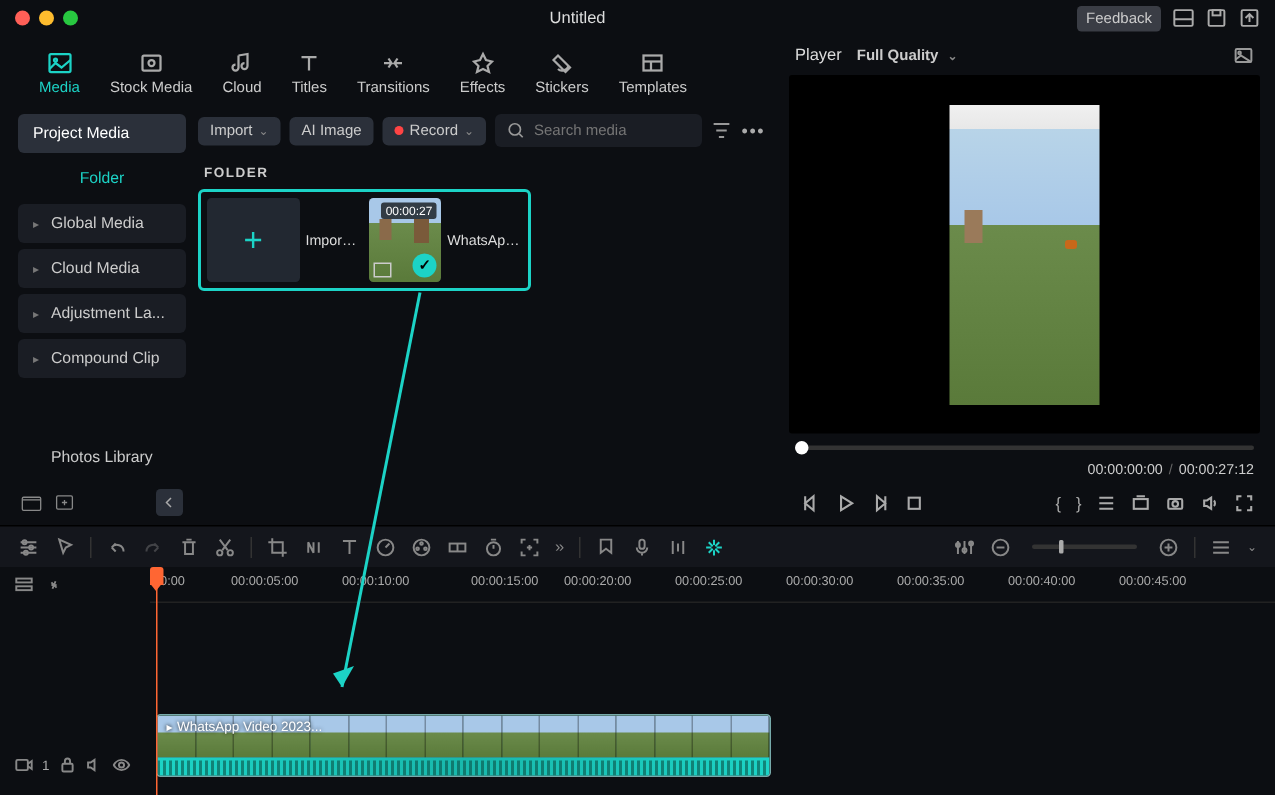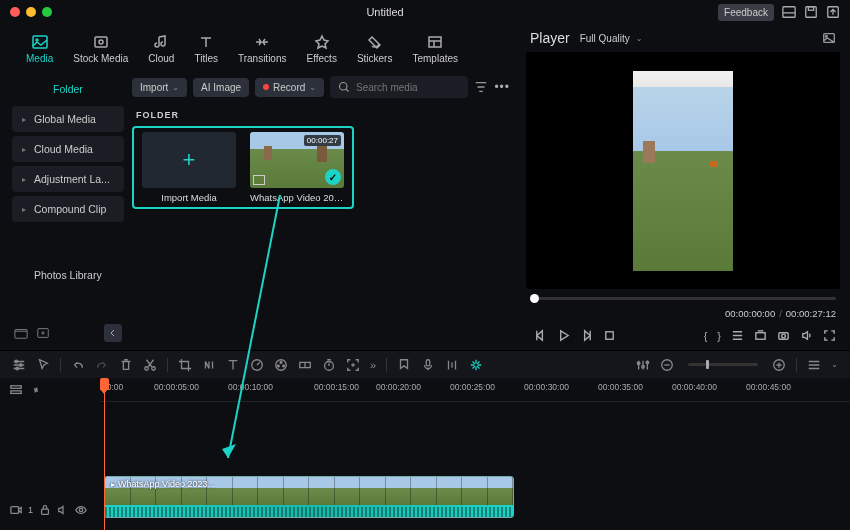--- a/index.html
+++ b/index.html
@@ -39,36 +39,36 @@
 .pill { background:#2b303a; border-radius:4px; padding:4px 8px; font-size:10px; color:#ccc; display:flex; align-items:center; gap:4px; }
 .pill .car { font-size:8px; color:#888; }
 .rec-dot { width:6px; height:6px; border-radius:50%; background:#ff4444; }
 .search { flex:1; display:flex; align-items:center; gap:6px; padding:4px 8px; background:#1a1d24; border-radius:4px; }
 .search input { background:transparent; border:none; outline:none; color:#999; font-size:10px; width:100%; }
 .bt-icon { width:14px; height:14px; stroke:#999; fill:none; stroke-width:1.5; }
 .dots3 { color:#aaa; font-size:12px; letter-spacing:1px; }
 
 .folderlabel { font-size:9px; color:#ccc; letter-spacing:1px; padding:6px 4px; font-weight:600; }
 .mediagrid { display:flex; gap:6px; border:2px solid #1cd3c6; border-radius:4px; padding:4px; width:fit-content; }
-.thumb { width:102px; display:flex; flex-direction:column; align-items:center; gap:4px; }
+.thumb { width:102px; display:flex; flex-direction:row; align-items:center; gap:4px; }
 .thumb-box { width:94px; height:56px; background:#222831; border-radius:3px; display:flex; align-items:center; justify-content:center; position:relative; overflow:hidden; }
 .import-plus { font-size:22px; color:#1cd3c6; font-weight:300; }
 .thumb-label { font-size:9.5px; color:#ddd; white-space:nowrap; overflow:hidden; text-overflow:ellipsis; max-width:94px; text-align:center; }
 .thumb-video { position:absolute; inset:0; background:linear-gradient(180deg,#a8c8e8 0%,#a8c8e8 30%,#6b8b4b 30%,#5a7a3a 100%); }
 .thumb-video::before { content:""; position:absolute; top:25%; left:15%; width:8px; height:14px; background:#8a6a4a; }
 .thumb-video::after { content:""; position:absolute; top:25%; right:18%; width:10px; height:16px; background:#7a5a3a; }
 .dur-badge { position:absolute; top:3px; right:3px; background:rgba(0,0,0,0.7); color:#fff; font-size:8px; padding:1px 3px; border-radius:2px; z-index:2; }
 .check-badge { position:absolute; bottom:3px; right:3px; width:16px; height:16px; background:#1cd3c6; border-radius:50%; display:flex; align-items:center; justify-content:center; z-index:2; }
 .check-badge::after { content:"✓"; color:#000; font-size:10px; font-weight:bold; }
 .frame-icon { position:absolute; bottom:3px; left:3px; width:12px; height:10px; border:1px solid #ccc; z-index:2; }
 
 .rightpane { flex:1; display:flex; flex-direction:column; padding:0 10px 0 6px; }
 .player-top { display:flex; align-items:center; gap:10px; padding:6px 4px; }
-.player-label { font-size:14px; color:#ddd; }
-.quality { font-size:10px; color:#ccc; display:flex; align-items:center; gap:6px; }
+.player-label { font-size:11px; color:#ddd; }
+.quality { font-size:10px; color:#ccc; display:flex; align-items:center; gap:6px;font-weight:bold; }
 .expand-icon { margin-left:auto; }
 .player-view { flex:1; background:#000; border-radius:2px; display:flex; align-items:center; justify-content:center; position:relative; }
 .video-portrait { width:100px; height:200px; background:linear-gradient(180deg,#f0f0f0 0%,#e8e8e8 8%,#b8d4e8 8%,#a8c8e8 40%,#6b8b4b 40%,#5a7a3a 100%); position:relative; }
 .video-portrait::before { content:""; position:absolute; top:35%; left:10%; width:12px; height:22px; background:#9a7a5a; }
 .video-portrait::after { content:""; position:absolute; top:45%; right:15%; width:8px; height:6px; background:#c8681a; border-radius:2px; }
 .progress { height:3px; background:#333; border-radius:2px; margin:8px 4px 4px; position:relative; }
 .progress::before { content:""; position:absolute; left:0; top:-3px; width:9px; height:9px; background:#fff; border-radius:50%; }
 .player-ctrl { display:flex; align-items:center; gap:6px; padding:4px; font-size:9.5px; }
 .pc-time { margin-left:auto; display:flex; gap:4px; color:#ccc; }
 .player-ctrl2 { display:flex; align-items:center; justify-content:flex-end; gap:10px; padding:6px 4px 8px; }
@@ -202,20 +202,21 @@
               <line x1="3" y1="7" x2="15" y2="7"></line>
               <line x1="8" y1="7" x2="8" y2="13"></line>
             </svg>
           </div>
         <span class="tab-label">Templates</span>
       </div>
     </div>
 
     <div class="mediabody">
       <div class="sidebar">
+        <div class="side-item active">Project Media</div>
         <div class="side-item folder">Folder</div>
         <div class="side-item">
             <span class="side-caret">▸</span>
             <span>Global Media</span>
           </div>
         <div class="side-item">
             <span class="side-caret">▸</span>
             <span>Cloud Media</span>
           </div>
         <div class="side-item">

